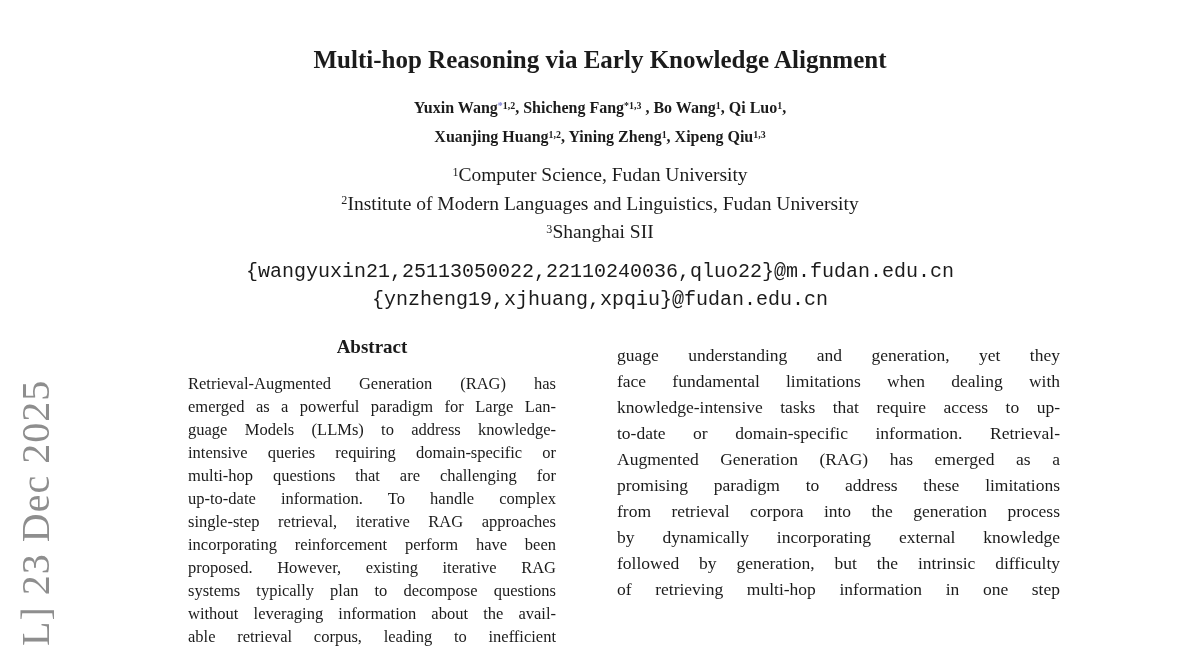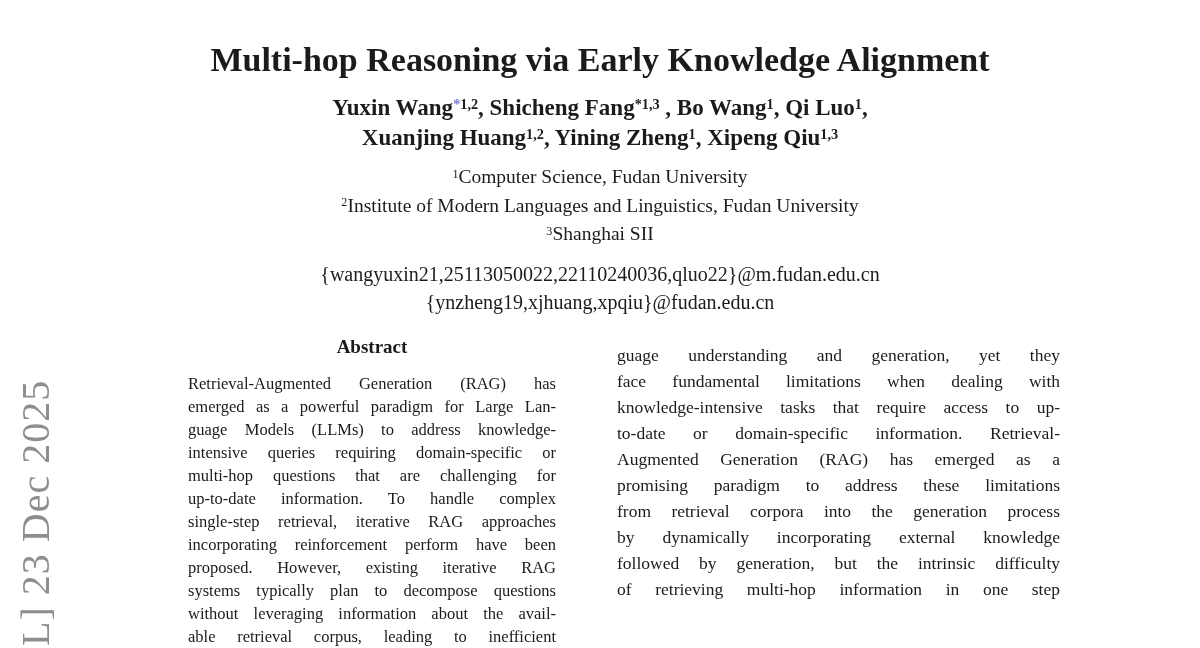--- a/index.html
+++ b/index.html
@@ -21,32 +21,32 @@
     font-size: 40px;
     letter-spacing: 1px;
     color: var(--watermark-gray, #8e8e8e);
     white-space: nowrap;
   }
 
   
   .header { position: absolute; left: 0; right: 0; top: 0; text-align: center; }
   .title {
     margin-top: 44px;
-    font-size: 34px;
+    font-size: 25px;
     font-weight: bold;
     line-height: 32px;
   }
-  .authors { margin-top: 18px; font-size: 23px; font-weight: bold; line-height: 27px; }
+  .authors { margin-top: 18px; font-size: 16px; font-weight: bold; line-height: 27px; }
   .authors .sup { font-size: 62%; position: relative; top: -0.45em; font-weight: bold; }
   .star-blue { color: var(--thanks-asterisk-blue, #7a7ad4); }
   .affiliations { margin-top: 10px; font-size: 19.5px; line-height: 25.5px; }
   .affiliations .sup { font-size: 62%; position: relative; top: -0.45em; }
   .emails {
     margin-top: 10px;
-    font-family: Liberation Serif, serif;
+    font-family: Liberation Mono, monospace;
     font-size: 20px;
     line-height: 28px;
   }
 
   
   .col-left { position: absolute; left: 152px; top: 336px; width: 440px; }
   .abstract-heading {
     text-align: center;
     font-size: 19px;
     font-weight: bold;

